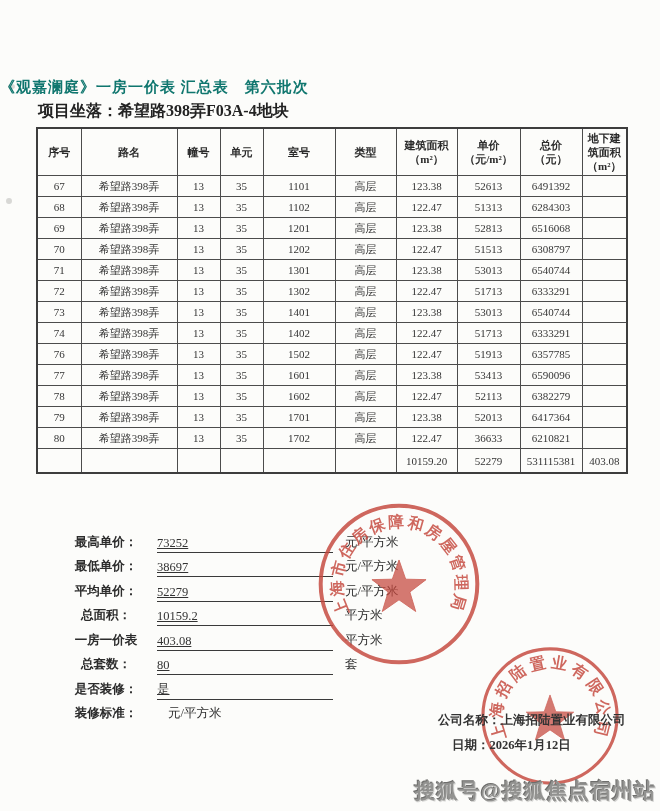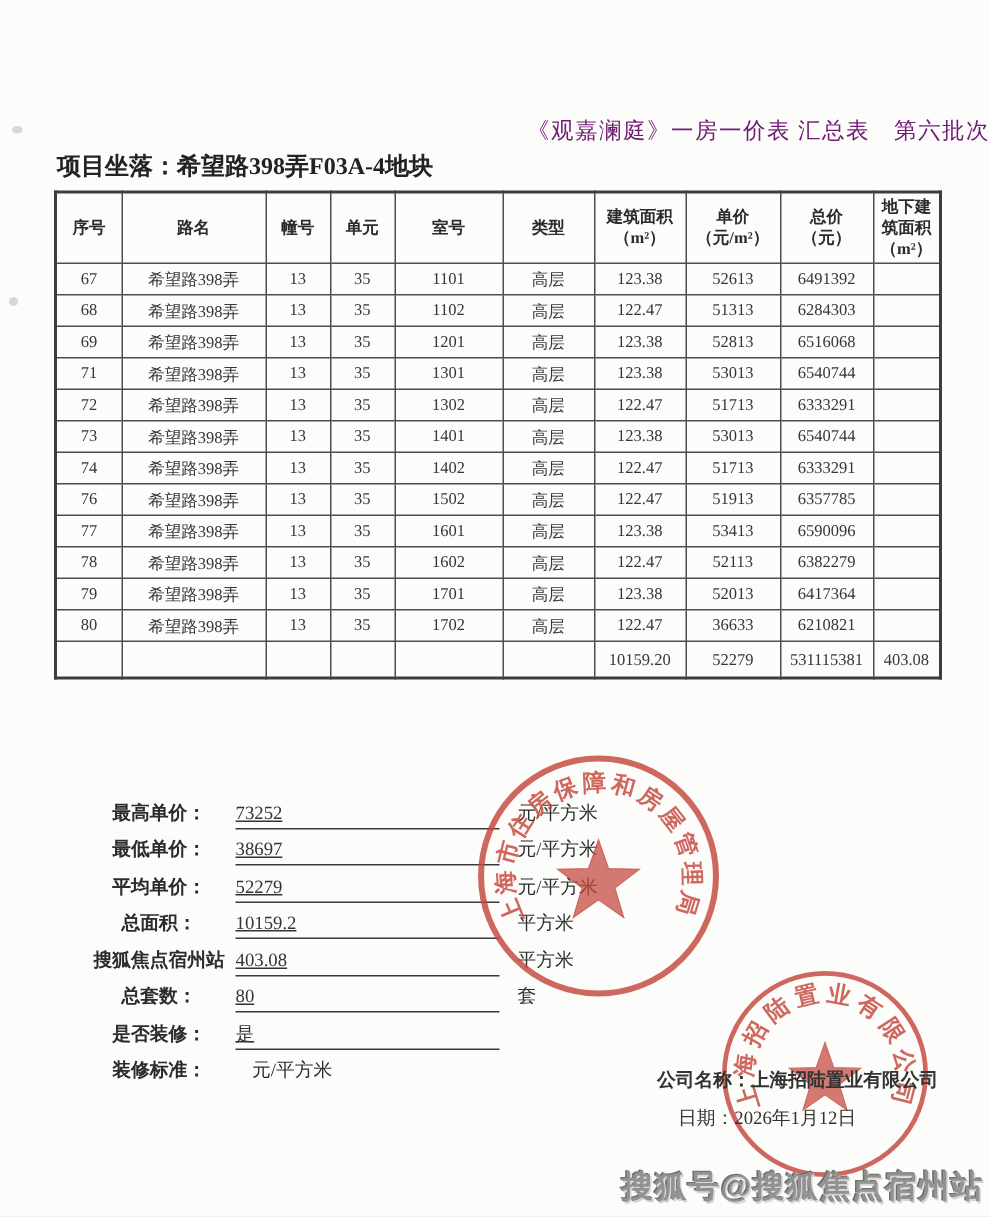--- a/index.html
+++ b/index.html
@@ -9,22 +9,22 @@
     font-family:"Liberation Serif","DejaVu Serif",serif;
     color:#2f2f2f;
   }
   
   .smudge { position:absolute; background:#b9b9b6; border-radius:50%; opacity:.55; }
   .smudge.s1 { left:8px; top:84px; width:7px; height:5px; }
   .smudge.s2 { left:6px; top:198px; width:6px; height:6px; }
 
   .doc-title {
     position:absolute; top:78px; left:0; width:100%;
-    text-align:right; font-size:15px; font-weight:normal;
-    letter-spacing:1px; color:#701a75;
+    text-align:left; font-size:15px; font-weight:bold;
+    letter-spacing:1px; color:#0f766e;
   }
   .project-line {
     position:absolute; top:101px; left:38px;
     font-size:16px; font-weight:bold; color:#222;
   }
 
   
   table.price {
     position:absolute; top:127px; left:36px; width:590px;
     border-collapse:collapse; table-layout:fixed;
@@ -64,21 +64,21 @@
   .stamp-bureau { left:310px; top:495px; width:178px; height:178px; }
   .stamp-company { left:472px; top:638px; width:156px; height:156px; }
 
   
   .company-line {
     position:absolute; top:712px; left:438px;
     font-size:12.5px; font-weight:bold; color:#333;
   }
   .date-line {
     position:absolute; top:737px; left:452px;
-    font-size:12.5px; font-weight:normal; color:#333;
+    font-size:12.5px; font-weight:bold; color:#333;
   }
   .watermark {
     position:absolute; right:4px; bottom:6px;
     font-family:"Liberation Sans","DejaVu Sans",sans-serif;
     font-size:21px; font-weight:bold; letter-spacing:1px;
     color:#929290;
     text-shadow:1px 1px 0 #d6d6d4, -1px -1px 0 #6e6e6c;
   }
 </style>
 </head>
@@ -159,20 +159,32 @@
           <td>13</td>
           <td>35</td>
           <td>1201</td>
           <td>高层</td>
           <td>123.38</td>
           <td>52813</td>
           <td>6516068</td>
           <td></td>
         </tr>
 
+        <tr>
+          <td>70</td>
+          <td>希望路398弄</td>
+          <td>13</td>
+          <td>35</td>
+          <td>1202</td>
+          <td>高层</td>
+          <td>122.47</td>
+          <td>51513</td>
+          <td>6308797</td>
+          <td></td>
+        </tr>
 
         <tr>
           <td>71</td>
           <td>希望路398弄</td>
           <td>13</td>
           <td>35</td>
           <td>1301</td>
           <td>高层</td>
           <td>123.38</td>
           <td>53013</td>
@@ -321,21 +333,21 @@
         <span class="s-unit">元/平方米</span>
       </div>
 
       <div class="summary-row">
         <span class="s-label">总面积：</span>
         <span class="s-line"><span class="s-value">10159.2</span></span>
         <span class="s-unit">平方米</span>
       </div>
 
       <div class="summary-row">
-        <span class="s-label">搜狐焦点宿州站</span>
+        <span class="s-label">一房一价表</span>
         <span class="s-line"><span class="s-value">403.08</span></span>
         <span class="s-unit">平方米</span>
       </div>
 
       <div class="summary-row">
         <span class="s-label">总套数：</span>
         <span class="s-line"><span class="s-value">80</span></span>
         <span class="s-unit">套</span>
       </div>
 

